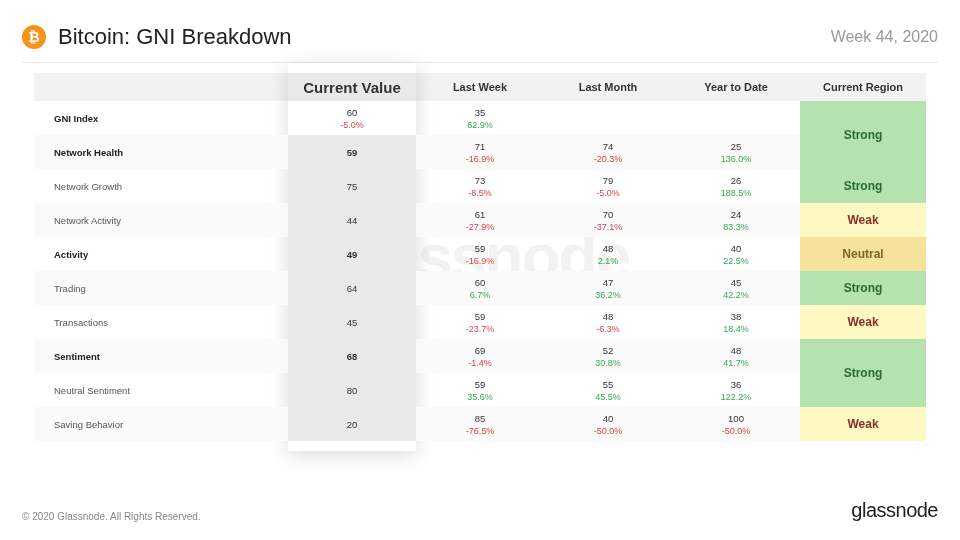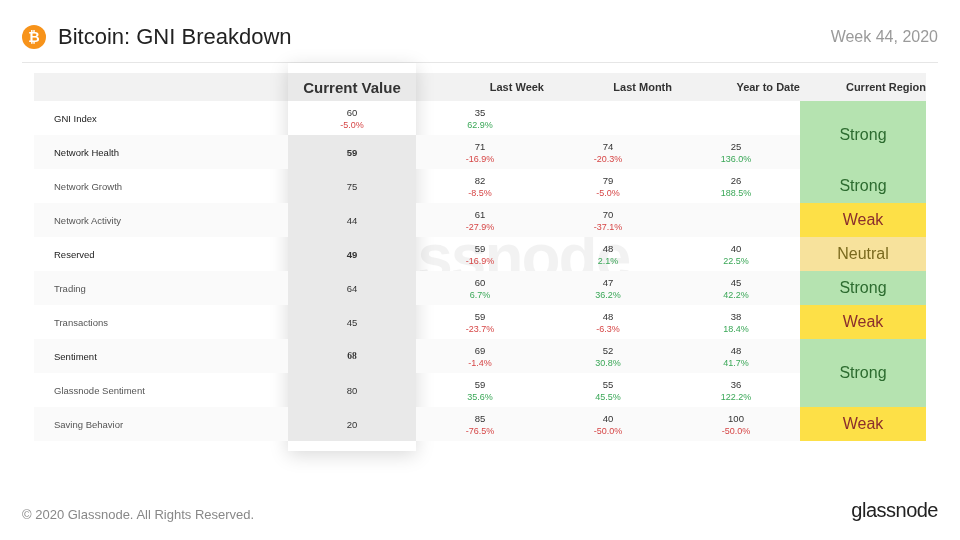--- a/index.html
+++ b/index.html
@@ -39,21 +39,21 @@
   }
   .thead, .row {
     display: grid;
     grid-template-columns: 254px 128px 128px 128px 128px 126px;
   }
   .thead {
     background: #f2f2f2;
     height: 28px;
     align-items: center;
   }
-  .thead .th { text-align: right; font-size: 11px; color: #333; font-weight: 600; }
+  .thead .th { text-align: center; font-size: 11px; color: #333; font-weight: 600; }
   .thead .th.first { text-align: left; padding-left: 20px; }
   .thead .th.current {
     font-size: 15px; font-weight: 600; color: #333;
     background: #e9e9e9;
   }
 
   .row { height: 34px; position: relative; }
   .row .label {
     display: flex; align-items: center;
     padding-left: 20px;
@@ -70,37 +70,37 @@
     gap: 2px;
     position: relative;
   }
   .cell .val { font-size: 9.5px; color: #333; }
   .cell .pct { font-size: 9px; }
   .cell .pct.pos { color: #3aa757; }
   .cell .pct.neg { color: #d64545; }
 
   .cell.current { background: #e9e9e9; }
   .row.section .cell.current .val,
-  .row.section .label { font-weight: 400; }
+  .row.section .label { font-weight: 700; }
   .row.section .cell .val { font-size: 9.5px; }
   .row.section .cell.current .val { font-weight: 700; }
 
   .region-stack {
     position: absolute;
     right: 0; top: 28px;
     width: 126px;
     display: flex; flex-direction: column;
   }
   .region-cell {
     display: flex; align-items: center; justify-content: center;
-    font-size: 16px; font-weight: 400;
+    font-size: 12px; font-weight: 700;
   }
   .region-cell.strong { background: #b5e3b0; color: #2c6b2f; }
   .region-cell.neutral { background: #f7e29c; color: #7a6a1e; }
-  .region-cell.weak { background: #fde047; color: #8a2d2d; }
+  .region-cell.weak { background: #fef9c3; color: #8a2d2d; }
 
   
   .current-col-overlay {
     position: absolute;
     left: 254px; top: -10px;
     width: 128px;
     height: calc(28px + 340px + 20px);
     box-shadow: 0 4px 18px rgba(0,0,0,0.15);
     pointer-events: none;
     background: transparent;
@@ -115,21 +115,21 @@
     letter-spacing: -2px;
     pointer-events: none;
     user-select: none;
   }
 
   .footer {
     position: absolute;
     left: 22px; right: 22px; bottom: 18px;
     display: flex; justify-content: space-between; align-items: flex-end;
   }
-  .copyright { font-size: 13px; color: #888; }
+  .copyright { font-size: 10px; color: #888; }
   .brand { font-size: 20px; font-weight: 500; color: #222; letter-spacing: -0.5px; }
 </style>
 </head>
 <body>
 
 <div class="header">
   <div class="title-wrap">
     <div class="btc-icon">₿</div>
     <div class="title">Bitcoin: GNI Breakdown</div>
   </div>
@@ -181,21 +181,21 @@
           <span class="pct pos">136.0%</span>
         </div>
         <div class="cell"></div>
       </div>
       <div class="row">
         <div class="label">Network Growth</div>
         <div class="cell current">
           <span class="val">75</span>
         </div>
         <div class="cell">
-          <span class="val">82</span>
+          <span class="val">73</span>
           <span class="pct neg">-8.5%</span>
         </div>
         <div class="cell">
           <span class="val">79</span>
           <span class="pct neg">-5.0%</span>
         </div>
         <div class="cell">
           <span class="val">26</span>
           <span class="pct pos">188.5%</span>
         </div>
@@ -207,24 +207,28 @@
           <span class="val">44</span>
         </div>
         <div class="cell">
           <span class="val">61</span>
           <span class="pct neg">-27.9%</span>
         </div>
         <div class="cell">
           <span class="val">70</span>
           <span class="pct neg">-37.1%</span>
         </div>
+        <div class="cell">
+          <span class="val">24</span>
+          <span class="pct pos">83.3%</span>
+        </div>
         <div class="cell"></div>
       </div>
       <div class="row section">
-        <div class="label">Reserved</div>
+        <div class="label">Activity</div>
         <div class="cell current">
           <span class="val" style="font-weight: 700;">49</span>
         </div>
         <div class="cell">
           <span class="val">59</span>
           <span class="pct neg">-16.9%</span>
         </div>
         <div class="cell">
           <span class="val">48</span>
           <span class="pct pos">2.1%</span>
@@ -269,38 +273,38 @@
         </div>
         <div class="cell">
           <span class="val">38</span>
           <span class="pct pos">18.4%</span>
         </div>
         <div class="cell"></div>
       </div>
       <div class="row section alt">
         <div class="label">Sentiment</div>
         <div class="cell current">
-          <span class="val" style="font-weight: 700; font-family: Liberation Serif, serif;">68</span>
+          <span class="val" style="font-weight: 700;">68</span>
         </div>
         <div class="cell">
           <span class="val">69</span>
           <span class="pct neg">-1.4%</span>
         </div>
         <div class="cell">
           <span class="val">52</span>
           <span class="pct pos">30.8%</span>
         </div>
         <div class="cell">
           <span class="val">48</span>
           <span class="pct pos">41.7%</span>
         </div>
         <div class="cell"></div>
       </div>
       <div class="row">
-        <div class="label">Glassnode Sentiment</div>
+        <div class="label">Neutral Sentiment</div>
         <div class="cell current">
           <span class="val">80</span>
         </div>
         <div class="cell">
           <span class="val">59</span>
           <span class="pct pos">35.6%</span>
         </div>
         <div class="cell">
           <span class="val">55</span>
           <span class="pct pos">45.5%</span>

